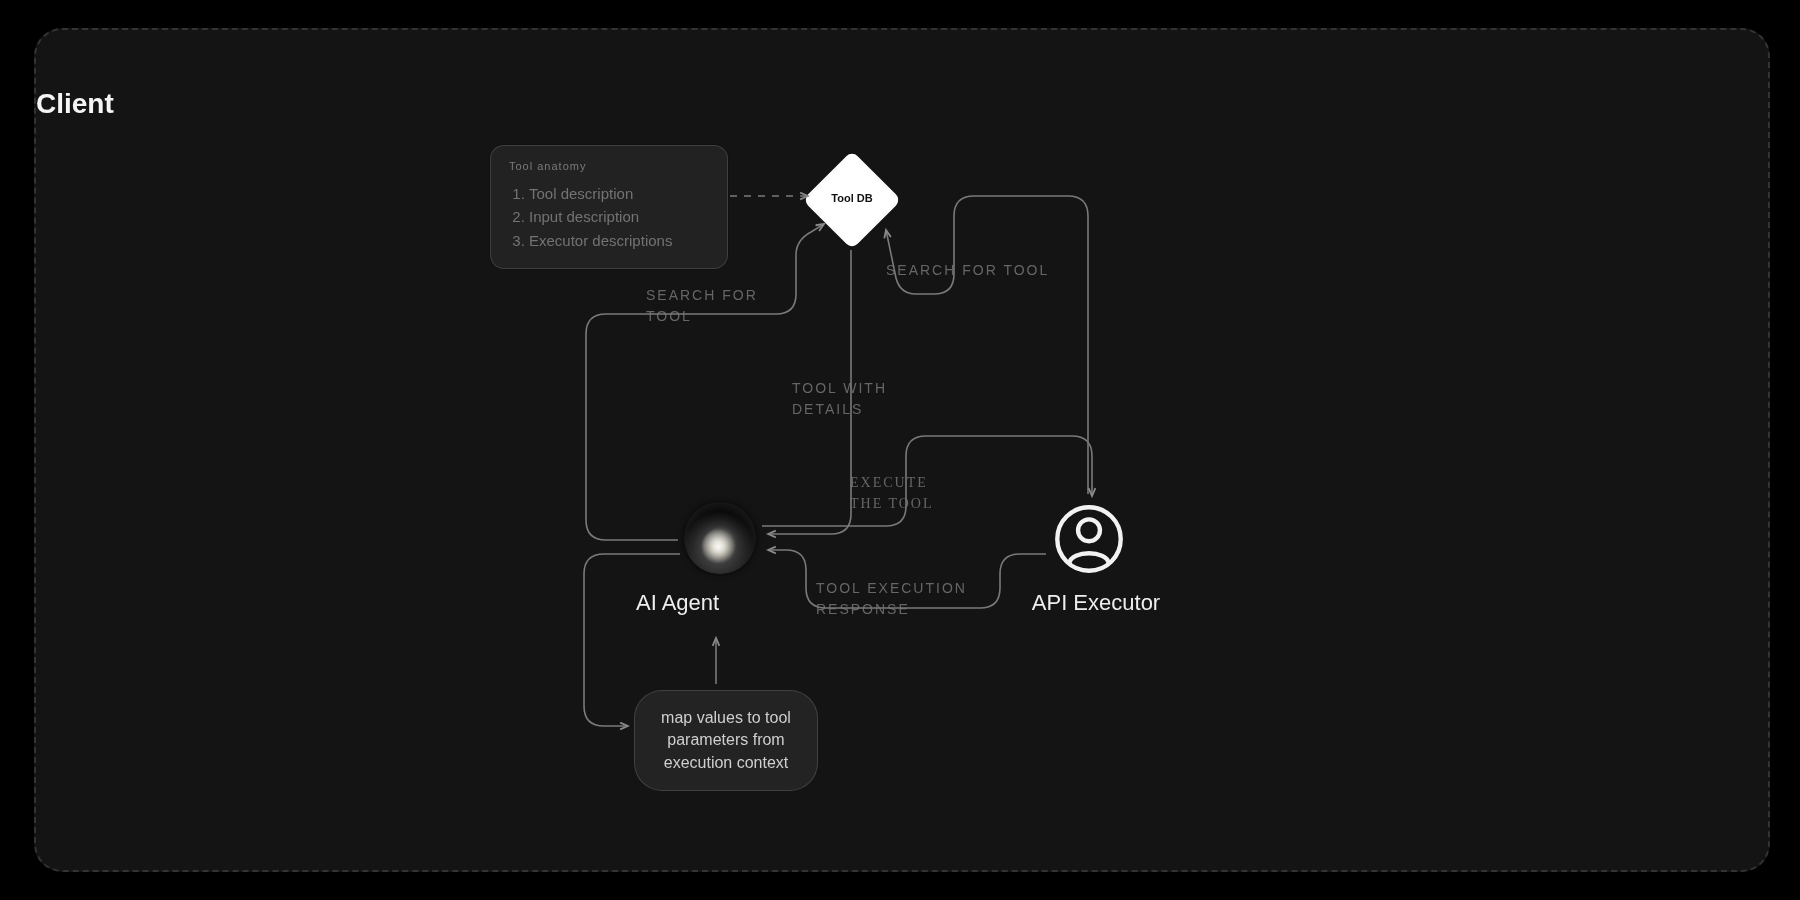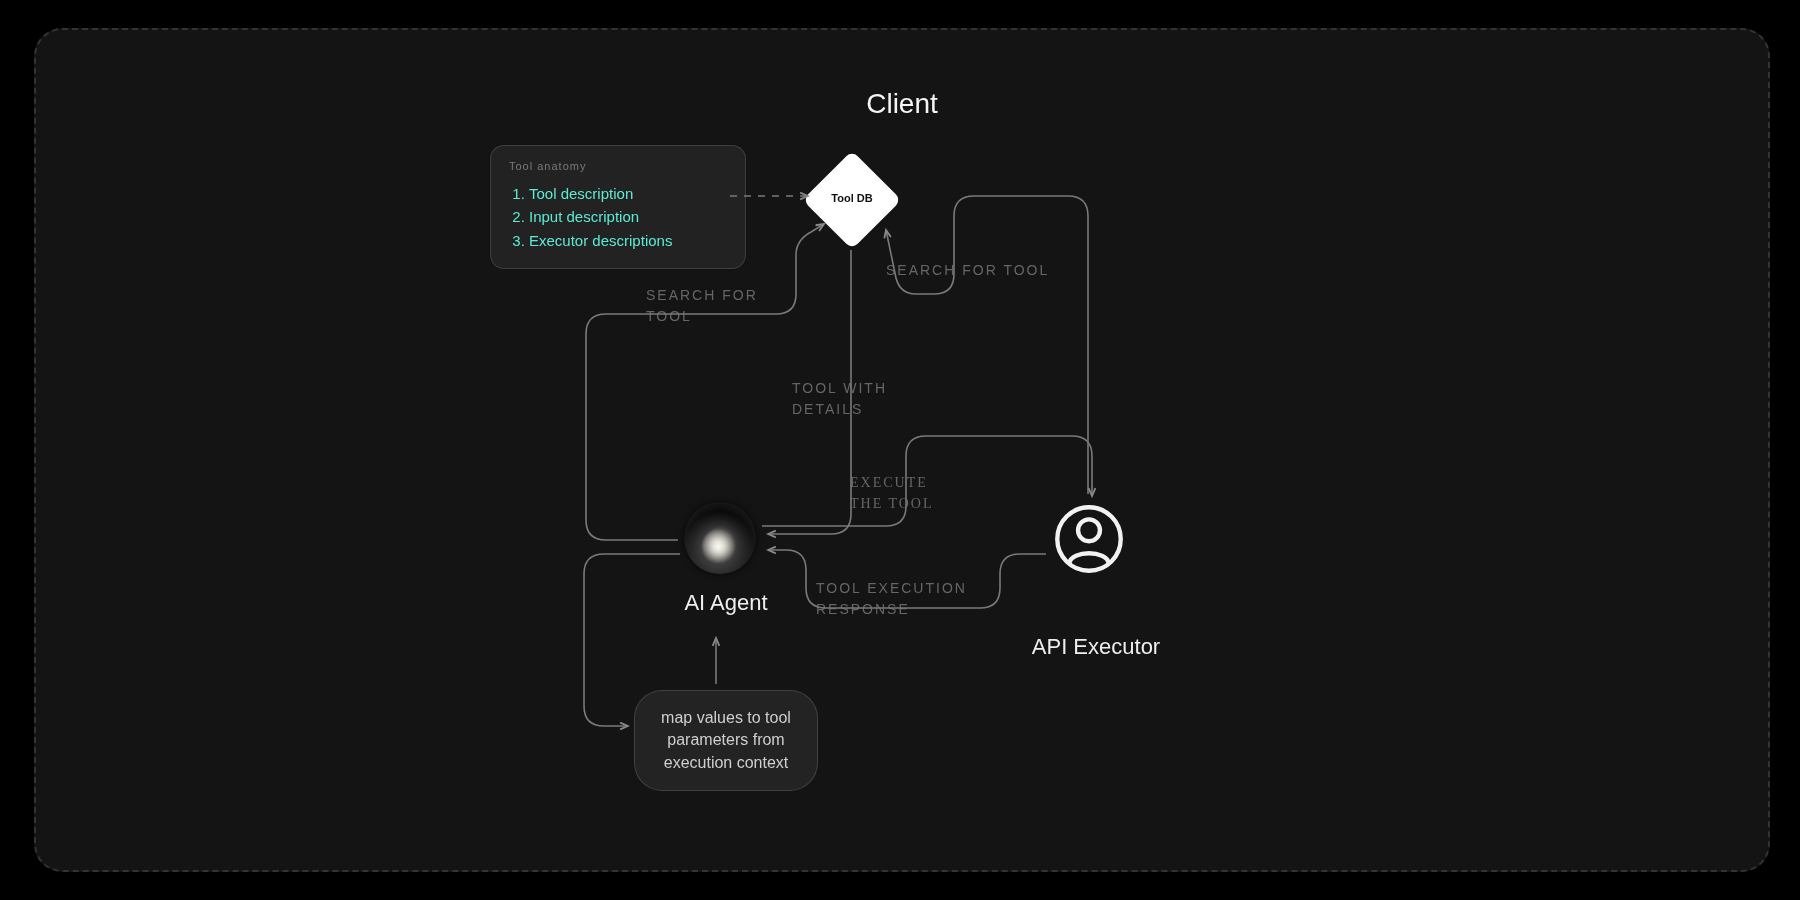--- a/index.html
+++ b/index.html
@@ -19,46 +19,46 @@
     width: 1732px;
     height: 840px;
     border: 2px dashed #333;
     border-radius: 28px;
     background: #141414;
   }
   .abs { position: absolute; }
   
   .title {
     left: 0; right: 0; top: 58px;
-    text-align: center;
+    text-align: left;
     font-size: 28px;
-    font-weight: 400;
+    font-weight: 700;
     color: #f5f5f5;
   }
   
   .anatomy-card {
     left: 454px; top: 115px;
     width: 218px;
     background: rgba(60,60,60,0.35);
     border: 1px solid rgba(100,100,100,0.45);
     border-radius: 14px;
-    padding: 14px 18px 16px 18px;
+    padding: 14px 0 16px 18px;
     box-shadow: 0 0 0 1px rgba(0,0,0,0.2);
   }
   .anatomy-title {
     font-size: 11px;
     letter-spacing: 1px;
     color: #7a7a7a;
     margin-bottom: 10px;
   }
   .anatomy-list {
     margin: 0; padding: 0 0 0 20px;
     font-size: 15px;
     line-height: 1.55;
-    color: #5eead4;
+    color: #737373;
   }
   
   .diamond-wrap {
     left: 766px; top: 120px;
     width: 100px; height: 100px;
   }
   .diamond {
     width: 70px; height: 70px;
     background: #fff;
     transform: rotate(45deg);
@@ -86,36 +86,34 @@
     position:absolute;
     left:18px; top:26px; width:38px; height:38px;
     border-radius:50%;
     background: radial-gradient(circle at 40% 40%, rgba(255,255,255,0.85), rgba(255,255,255,0.0) 60%);
     filter: blur(1px);
     opacity:0.55;
   }
   .agent-label {
     left: 600px; top: 560px;
     width: 180px;
-    text-align: center;
     font-size: 22px;
     color: #eee;
   }
   
   .exec-icon-wrap {
     left: 1018px; top: 474px;
     width: 70px; height: 70px;
   }
   .exec-label {
     left: 960px; top: 560px;
     width: 200px;
     text-align: center;
     font-size: 22px;
     color: #eee;
-    margin-top: 44px;
   }
   
   .bubble {
     left: 598px; top: 660px;
     width: 162px;
     background: rgba(60,60,60,0.38);
     border: 1px solid rgba(110,110,110,0.4);
     border-radius: 28px;
     padding: 16px 10px;
     text-align: center;

